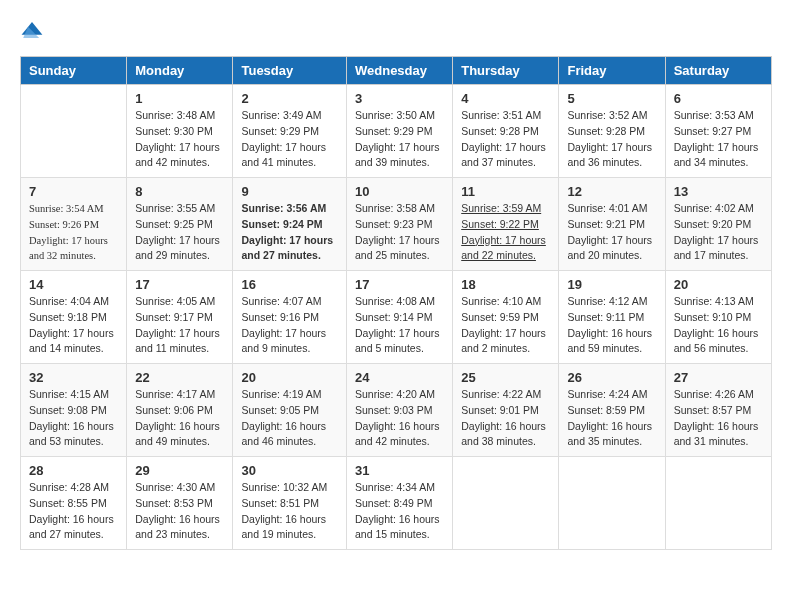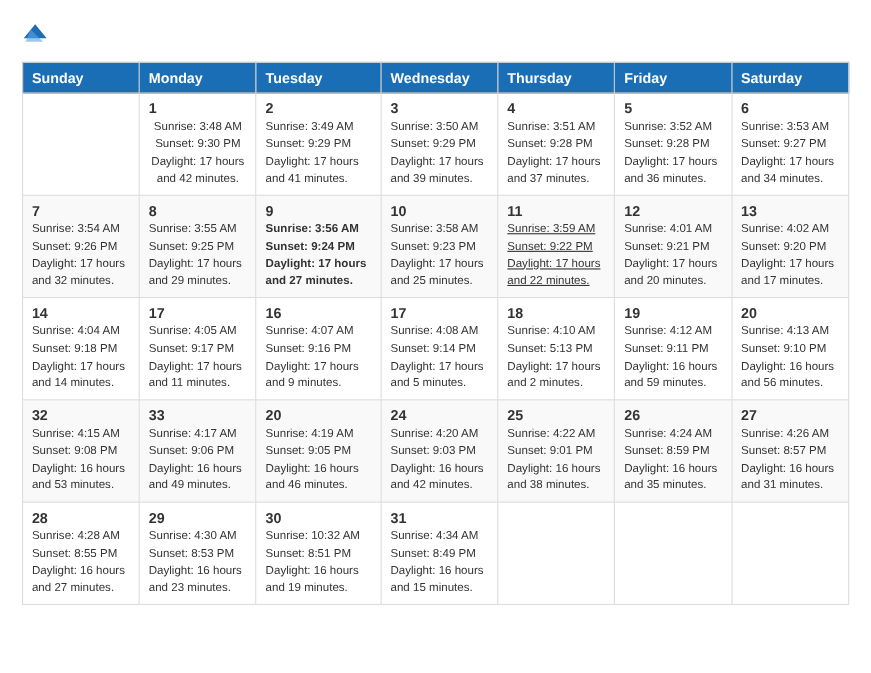--- a/index.html
+++ b/index.html
@@ -116,21 +116,21 @@
         <th>Thursday</th>
         <th>Friday</th>
         <th>Saturday</th>
       </tr>
   </thead>
   <tbody id="calendar-body">
   <tr>
         <td></td>
         <td>
           <div class="day-number">1</div>
-          <div class="day-info" style="white-space: pre-line; text-align: center;">Sunrise: 3:48 AM
+          <div class="day-info" style="white-space: pre-line;">Sunrise: 3:48 AM
 Sunset: 9:30 PM
 Daylight: 17 hours
 and 42 minutes.</div>
         </td>
         <td>
           <div class="day-number">2</div>
           <div class="day-info" style="white-space: pre-line;">Sunrise: 3:49 AM
 Sunset: 9:29 PM
 Daylight: 17 hours
 and 41 minutes.</div>
@@ -160,21 +160,21 @@
           <div class="day-number">6</div>
           <div class="day-info" style="white-space: pre-line;">Sunrise: 3:53 AM
 Sunset: 9:27 PM
 Daylight: 17 hours
 and 34 minutes.</div>
         </td>
       </tr>
       <tr>
         <td>
           <div class="day-number">7</div>
-          <div class="day-info" style="white-space: pre-line;">Sunrise: 3:54 AM
+          <div class="day-info" style="white-space: pre-line; font-family: Liberation Serif, serif;">Sunrise: 3:54 AM
 Sunset: 9:26 PM
 Daylight: 17 hours
 and 32 minutes.</div>
         </td>
         <td>
           <div class="day-number">8</div>
           <div class="day-info" style="white-space: pre-line;">Sunrise: 3:55 AM
 Sunset: 9:25 PM
 Daylight: 17 hours
 and 29 minutes.</div>
@@ -240,21 +240,21 @@
         <td>
           <div class="day-number">17</div>
           <div class="day-info" style="white-space: pre-line;">Sunrise: 4:08 AM
 Sunset: 9:14 PM
 Daylight: 17 hours
 and 5 minutes.</div>
         </td>
         <td>
           <div class="day-number">18</div>
           <div class="day-info" style="white-space: pre-line;">Sunrise: 4:10 AM
-Sunset: 5:13 PM
+Sunset: 9:59 PM
 Daylight: 17 hours
 and 2 minutes.</div>
         </td>
         <td>
           <div class="day-number">19</div>
           <div class="day-info" style="white-space: pre-line;">Sunrise: 4:12 AM
 Sunset: 9:11 PM
 Daylight: 16 hours
 and 59 minutes.</div>
         </td>
@@ -268,21 +268,21 @@
       </tr>
       <tr>
         <td>
           <div class="day-number">32</div>
           <div class="day-info" style="white-space: pre-line;">Sunrise: 4:15 AM
 Sunset: 9:08 PM
 Daylight: 16 hours
 and 53 minutes.</div>
         </td>
         <td>
-          <div class="day-number">33</div>
+          <div class="day-number">22</div>
           <div class="day-info" style="white-space: pre-line;">Sunrise: 4:17 AM
 Sunset: 9:06 PM
 Daylight: 16 hours
 and 49 minutes.</div>
         </td>
         <td>
           <div class="day-number">20</div>
           <div class="day-info" style="white-space: pre-line;">Sunrise: 4:19 AM
 Sunset: 9:05 PM
 Daylight: 16 hours

